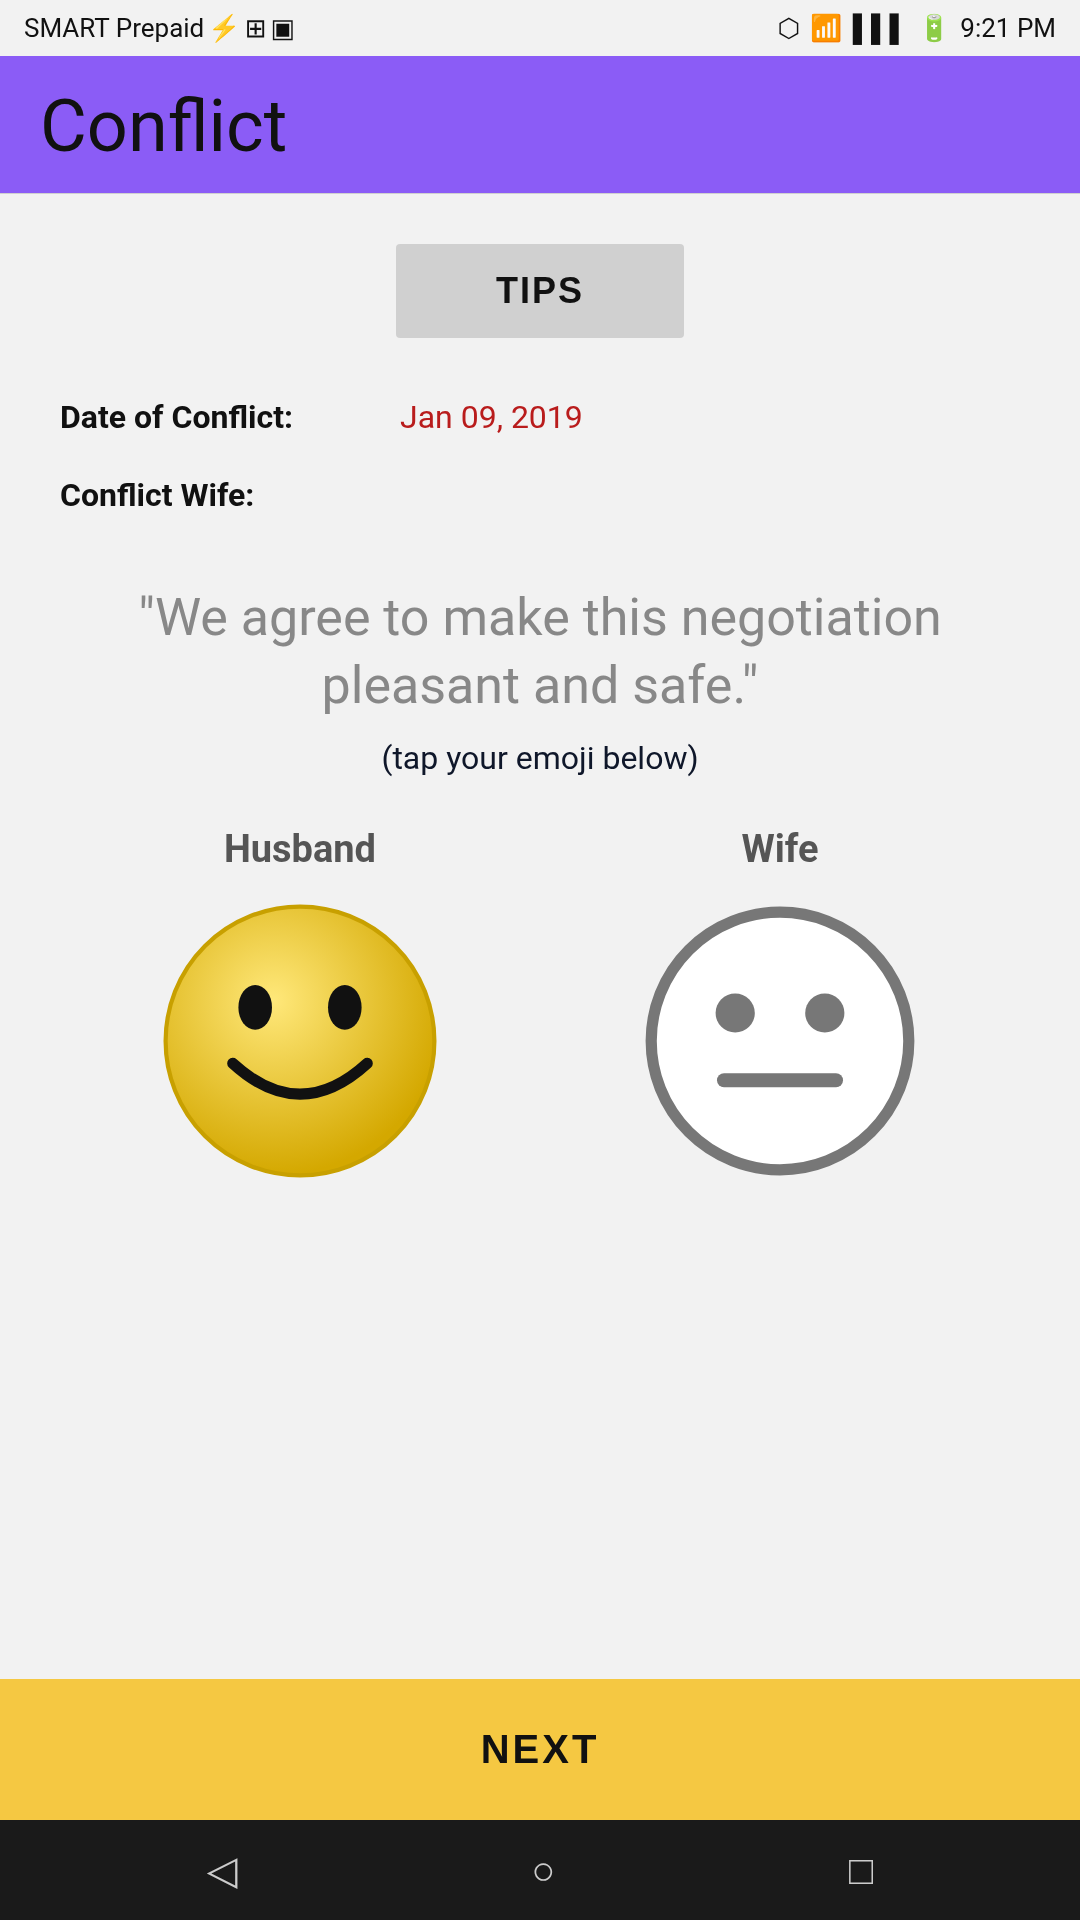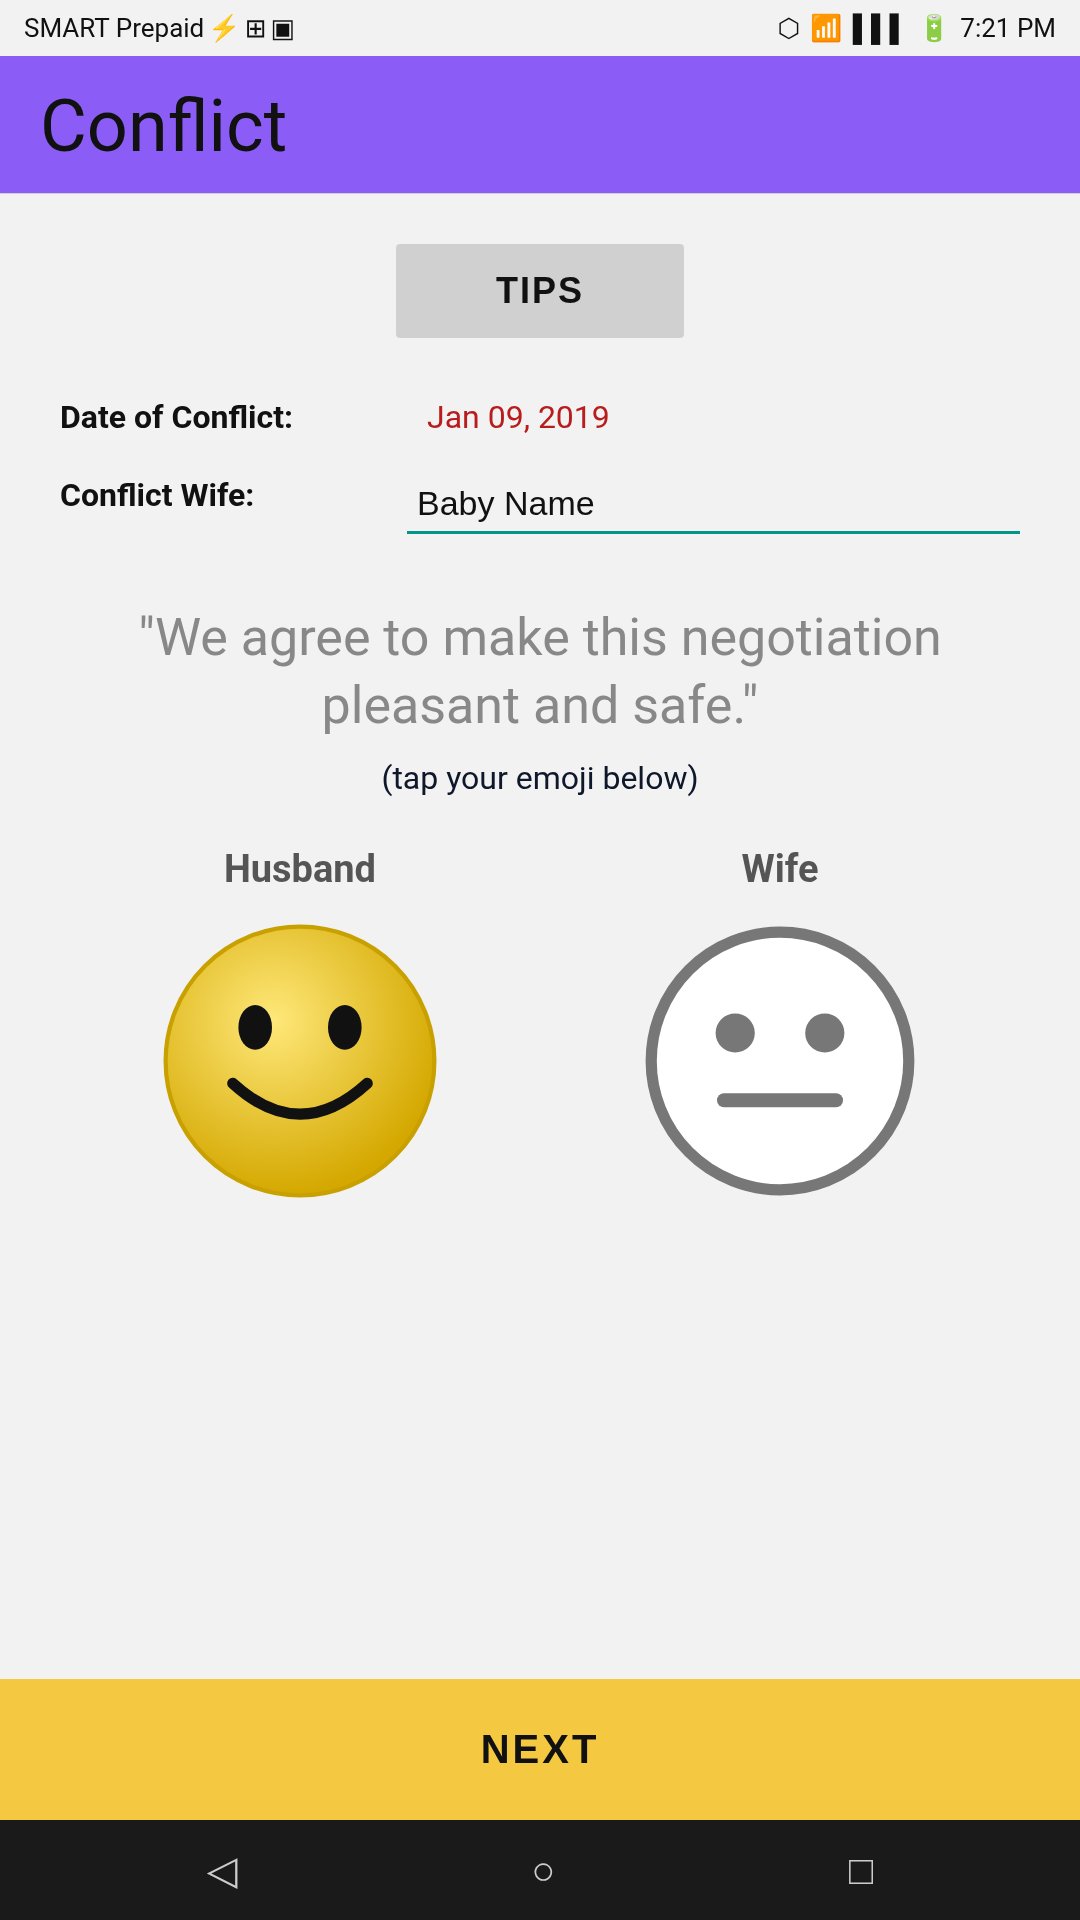--- a/index.html
+++ b/index.html
@@ -61,22 +61,22 @@
       color: #111;
       cursor: pointer;
       letter-spacing: 2px;
       margin-bottom: 60px;
     }
 
     
     .form-row {
       width: 100%;
       display: flex;
+      align-items: center;
       margin-bottom: 40px;
-      gap: 27px;
     }
     .form-label {
       font-size: 32px;
       font-weight: 700;
       color: #111;
       min-width: 320px;
       white-space: nowrap;
     }
     .form-value {
       font-size: 32px;
@@ -188,40 +188,39 @@
     <span>SMART Prepaid</span>
     <span>⚡</span>
     <span>⊞</span>
     <span>▣</span>
   </div>
   <div class="status-right">
     <span>⬡</span>
     <span>📶</span>
     <span>▌▌▌</span>
     <span>🔋</span>
-    <span>7:21 PM</span>
+    <span>9:21 PM</span>
   </div>
 </div>
 
 <div class="app-title-bar">
   <h1 class="app-title">Conflict</h1>
 </div>
 
 <div class="main-content">
 
   <button class="tips-button">TIPS</button>
 
   <div class="form-row">
     <span class="form-label">Date of Conflict:</span>
     <span class="form-value">Jan 09, 2019</span>
   </div>
 
   <div class="form-row">
     <span class="form-label">Conflict Wife:</span>
-    <input class="conflict-title-input" type="text" value="Baby Name" style="">
   </div>
 
   <div class="quote-section">
     <div class="quote-text">"We agree to make this negotiation pleasant and safe."</div>
     <div class="tap-instruction">(tap your emoji below)</div>
   </div>
 
   <div class="emoji-section">
 
     <div class="emoji-col">

